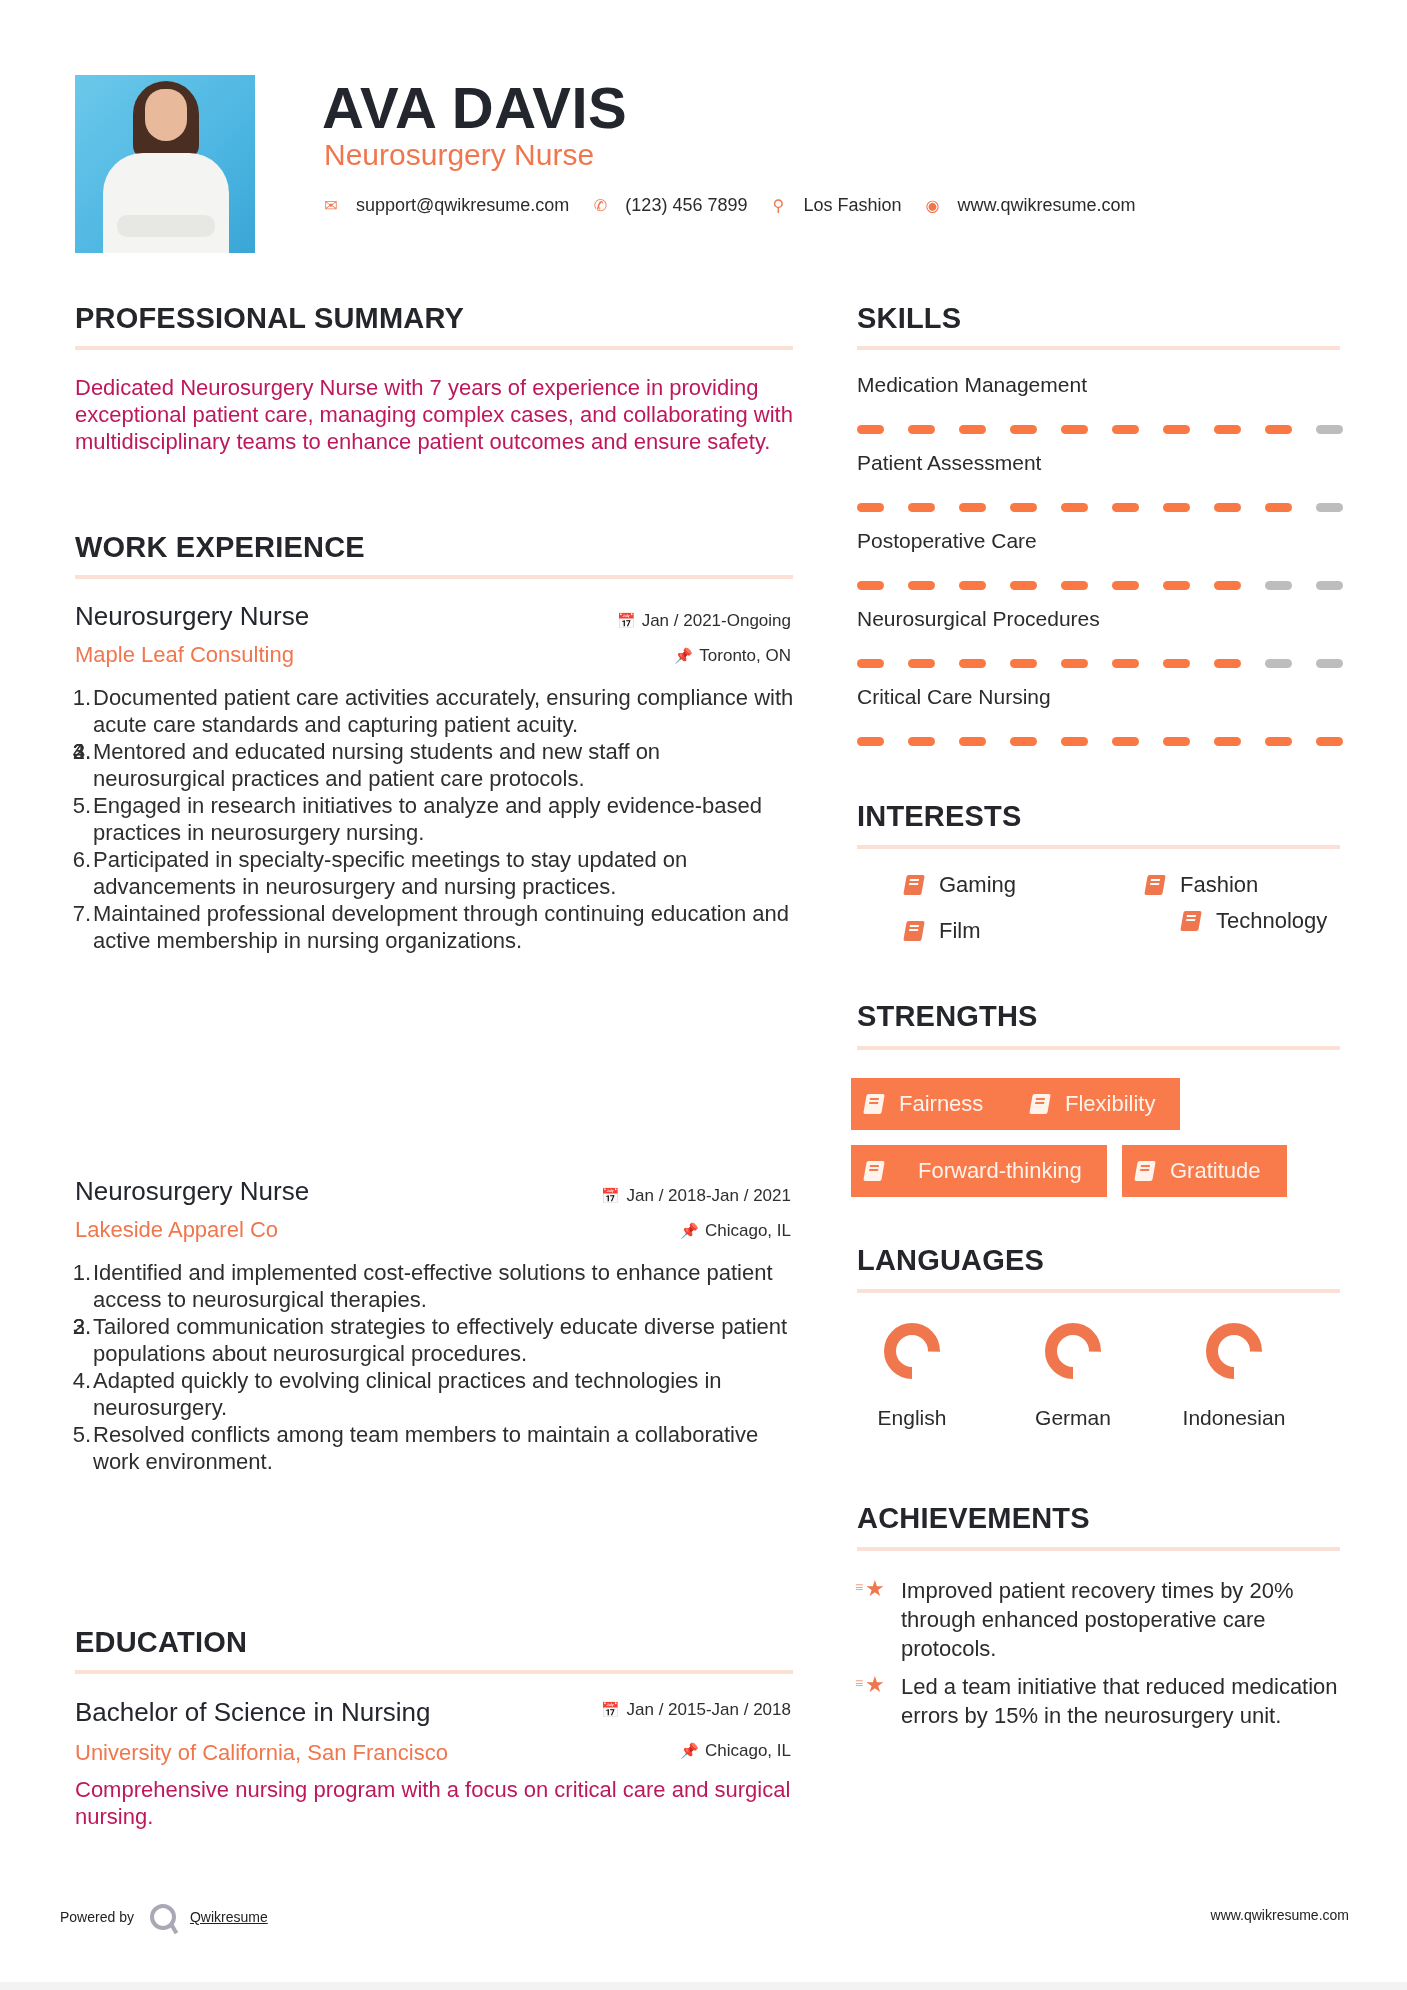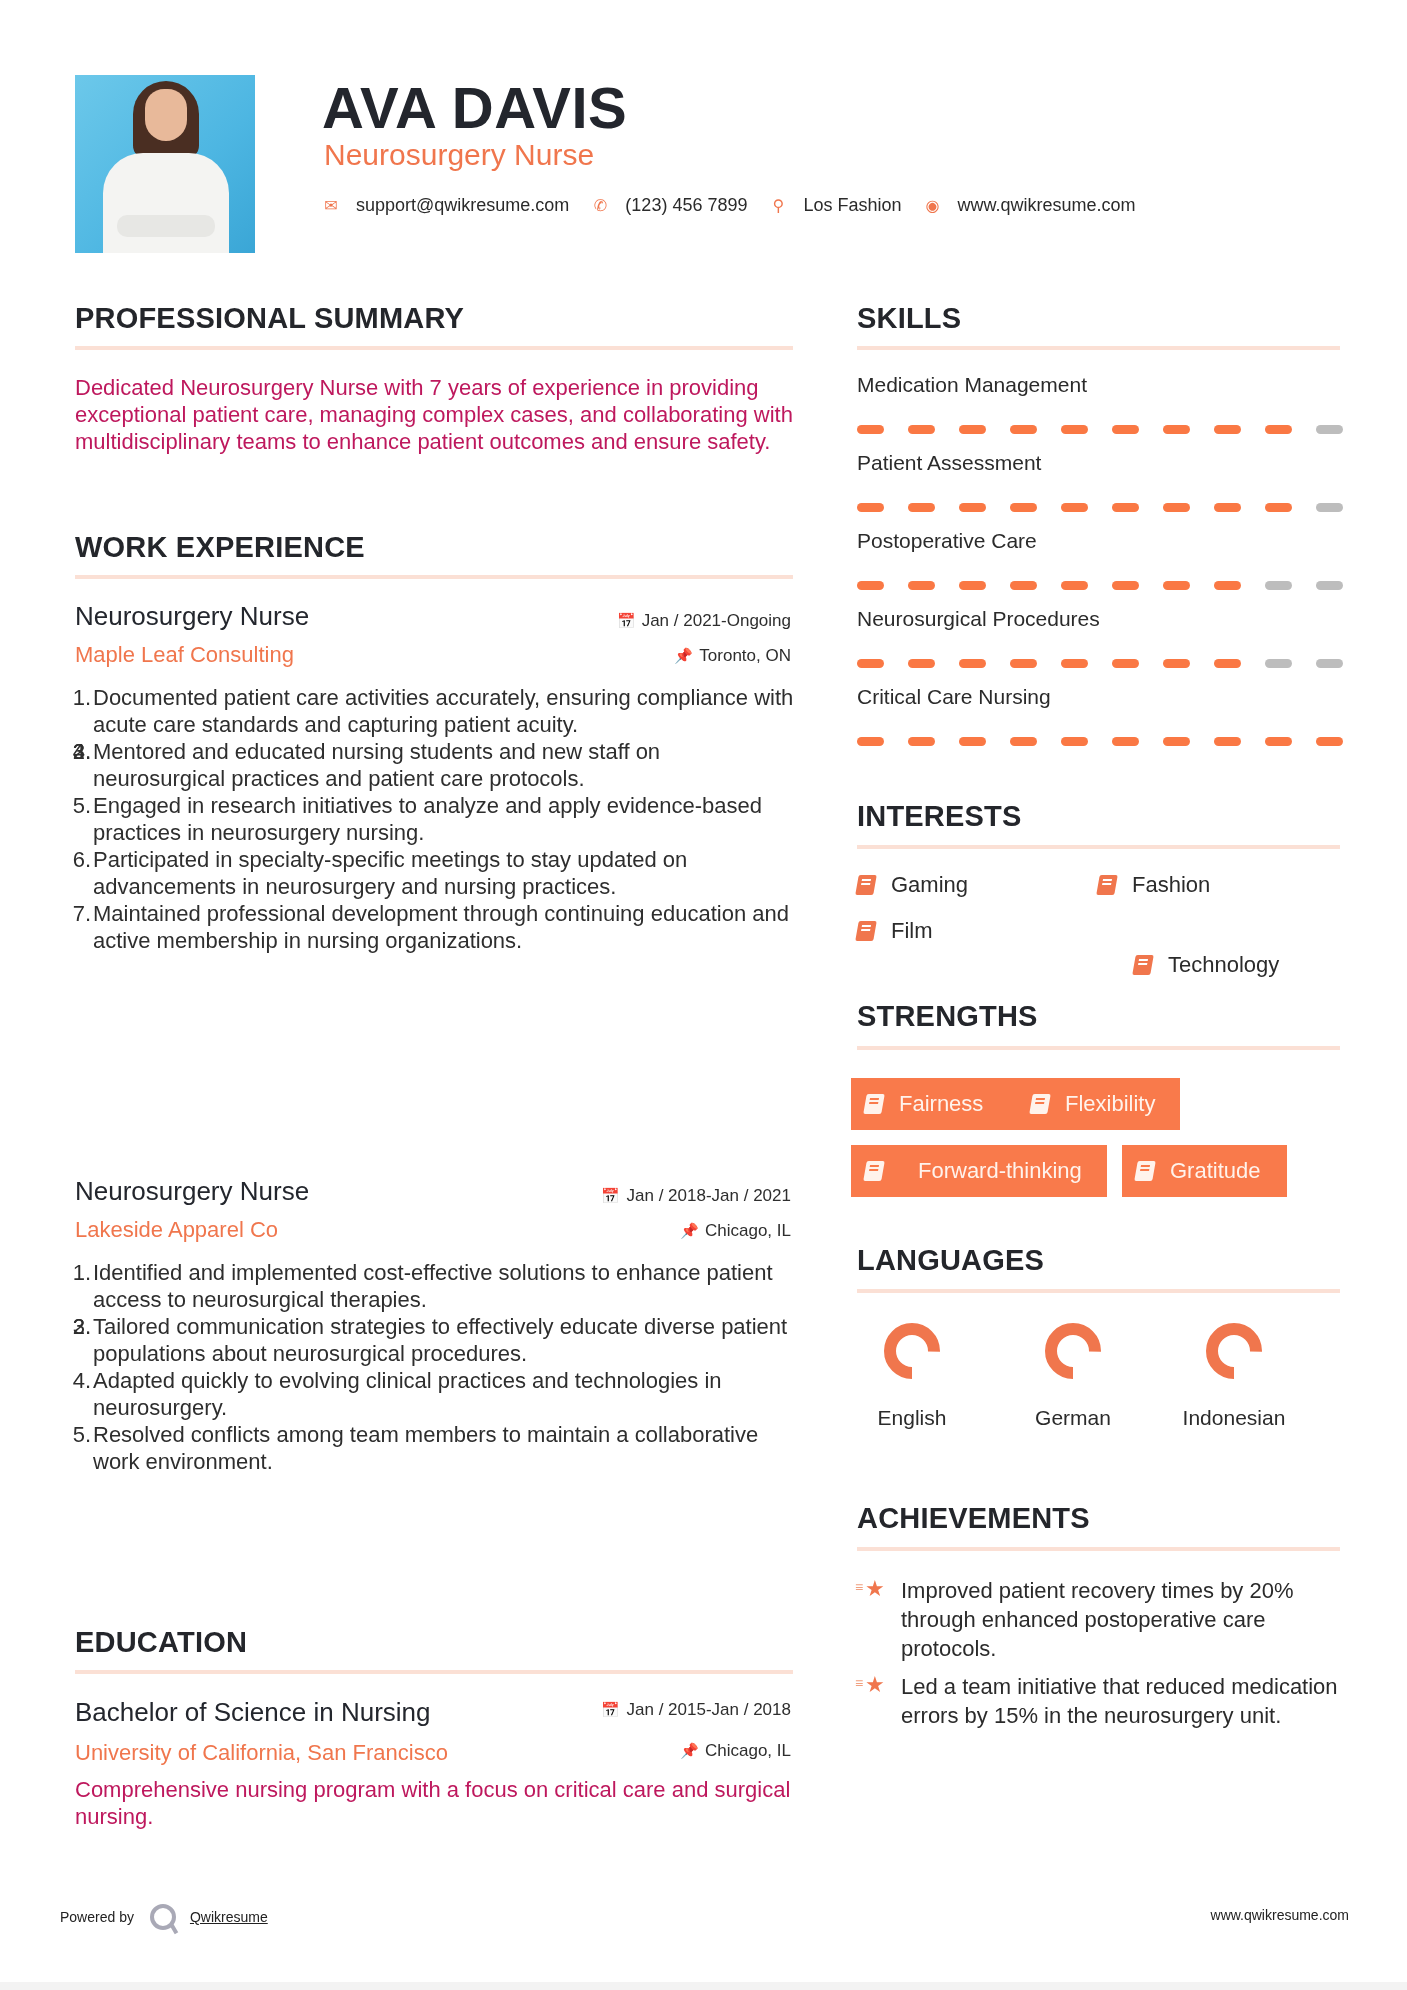--- a/index.html
+++ b/index.html
@@ -29,21 +29,21 @@
 
   ol.bul { position: absolute; font-size: 22px; line-height: 27px; color: #2e2e2e; list-style: none; }
   ol.bul li { position: relative; padding-left: 18px; }
   ol.bul li .num { position: absolute; left: -8px; width: 24px; text-align: right; }
 
   .skill-label { position: absolute; left: 857px; font-size: 21px; color: #2b2b2b; }
   .dashes { position: absolute; left: 857px; display: flex; }
   .dash { width: 27px; height: 9px; border-radius: 5px; margin-right: 24px; background: #fa7844; }
   .dash.off { background: #bdbdbd; }
 
-  .interest { position: absolute; display: flex; align-items: center; font-size: 22px; color: #2b2b2b; }
+  .interest { position: absolute; display: flex; align-items: center; font-size: 22px; color: #2b2b2b; margin-left: 48px; }
   .book { display: inline-block; width: 18px; height: 20px; background: #f0764d; border-radius: 2px; transform: skewX(-10deg); margin-right: 16px; position: relative; }
   .book::after { content: ""; position: absolute; left: 4px; top: 4px; width: 9px; height: 2px; background: #fff; box-shadow: 0 4px 0 #fff; }
 
   .chip { position: absolute; height: 52px; background: #f97a4b; color: #fff3ec; display: flex; align-items: center; padding: 0 14px; font-size: 22px; }
   .chip .book { background: #fff3ec; }
   .chip .book::after { background: #f97a4b; box-shadow: 0 4px 0 #f97a4b; }
 
   .lang { position: absolute; width: 130px; text-align: center; }
   .lang svg { display: block; margin: 0 auto; }
   .lang .lname { font-size: 21px; color: #2b2b2b; margin-top: 20px; line-height: 31px; width: 112px; margin-left: auto; margin-right: auto; word-break: break-all; }
@@ -209,21 +209,21 @@
     <span>Gaming</span>
   </div>
 <div class="interest" style="left:1098px; top:872px;">
     <span class="book"></span>
     <span>Fashion</span>
   </div>
 <div class="interest" style="left:857px; top:918px;">
     <span class="book"></span>
     <span>Film</span>
   </div>
-<div class="interest" style="left:1098px; top:952px;padding-left:36px;">
+<div class="interest" style="left:1098px; top:908px;padding-left:36px;">
     <span class="book"></span>
     <span>Technology</span>
   </div>
 
 <div class="h2" style="left:857px; top:1000px;">STRENGTHS</div>
 <div class="rule" style="left:857px; top:1046px; width:483px;"></div>
 <div class="chip" style="left:851px; top:1078px; width:180px;">
     <span class="book"></span>
     <span>Fairness</span>
   </div>

